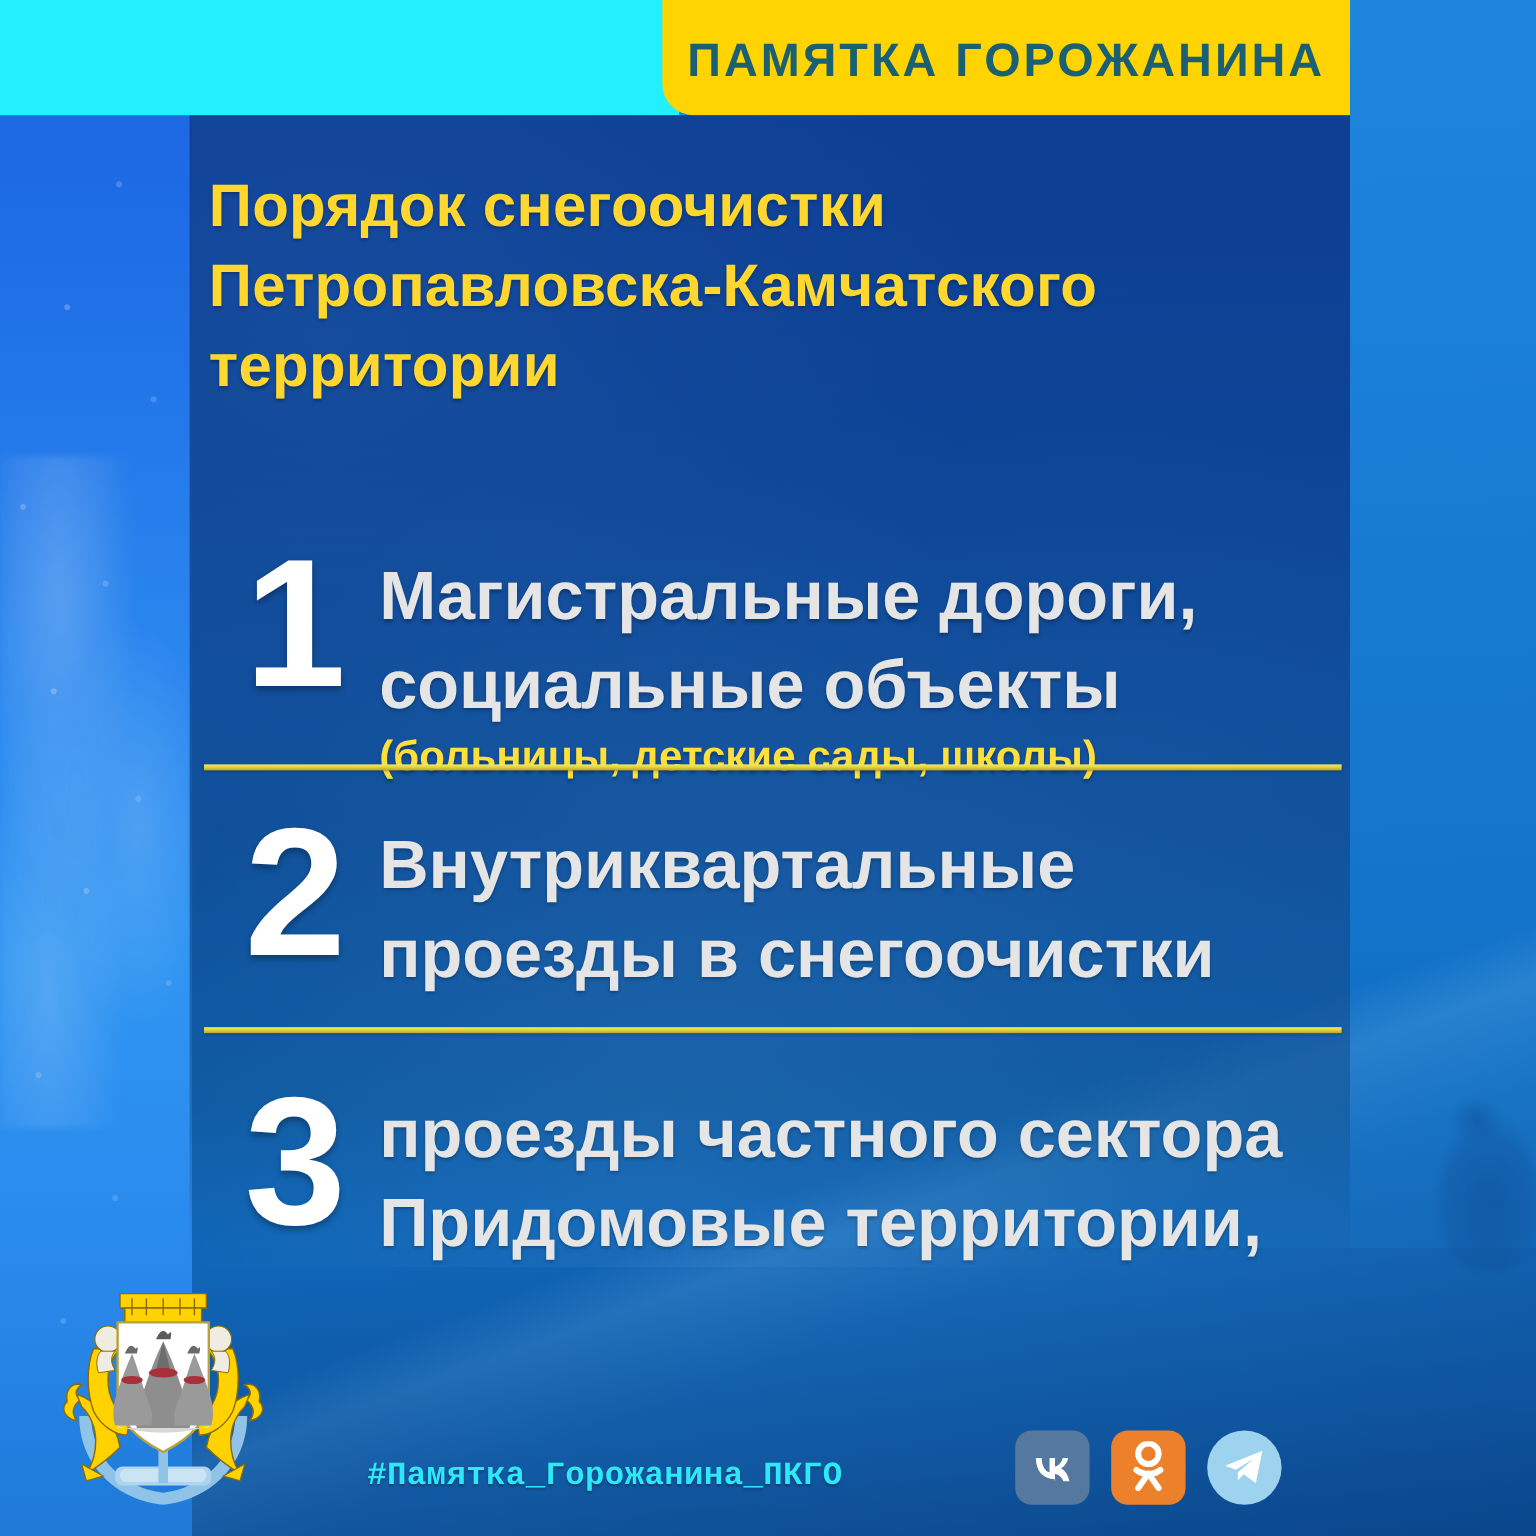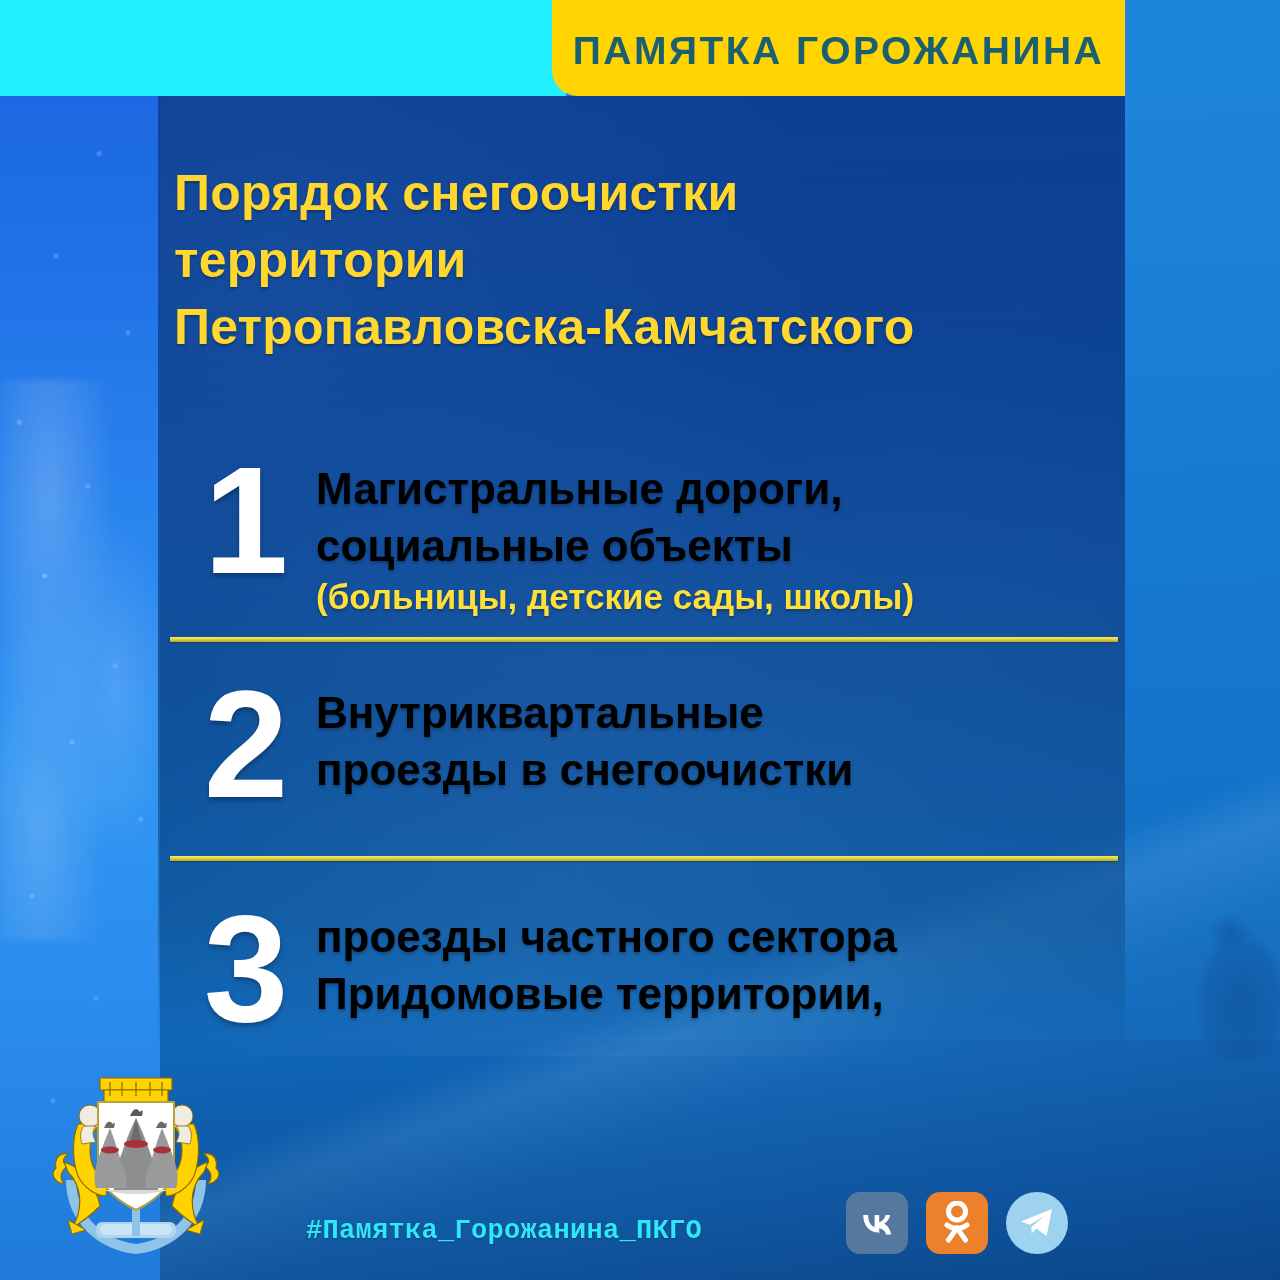--- a/index.html
+++ b/index.html
@@ -142,21 +142,20 @@
   .main-title {
     position: absolute;
     left: 174px; top: 138px;
     width: 940px;
     color: #FFD72E;
     font-size: 50px;
     font-weight: bold;
     line-height: 1.34;
     letter-spacing: 0.2px;
     text-shadow: 0 2px 3px rgba(0,0,0,0.28);
-    margin-top: 22px;
   }
 
   
   .item {
     position: absolute;
     left: 176px;
     width: 950px;
     display: flex;
     align-items: flex-start;
   }
@@ -168,22 +167,22 @@
     font-weight: bold;
     line-height: 0.95;
     text-align: center;
     text-shadow: 0 3px 5px rgba(0,0,0,0.30);
   }
   .item-body {
     flex: 1 1 auto;
     padding-top: 12px;
   }
   .item-main {
-    color: #000000;
-    font-size: 44px;
+    color: #e5e5e5;
+    font-size: 57px;
     font-weight: bold;
     line-height: 1.30;
     text-shadow: 0 2px 3px rgba(0,0,0,0.28);
   }
   .item-sub {
     color: #FFDF3A;
     font-size: 35px;
     font-weight: bold;
     line-height: 1.2;
     margin-top: 2px;
@@ -256,22 +255,22 @@
   <div class="header-yellow">
     <span class="htitle">ПАМЯТКА ГОРОЖАНИНА</span>
   </div>
 
   <div class="panel">
     <div class="panel-tex"></div>
   </div>
 
   <div class="main-title">
     <div>Порядок снегоочистки</div>
+    <div>Петропавловска-Камчатского</div>
     <div>территории</div>
-    <div>Петропавловска-Камчатского</div>
   </div>
 
   <div class="item" id="item1">
     <div class="item-num">1</div>
     <div class="item-body">
       <div class="item-main">
         <div>Магистральные дороги,</div>
         <div>социальные объекты</div>
       </div>
       <div class="item-sub">(больницы, детские сады, школы)</div>

